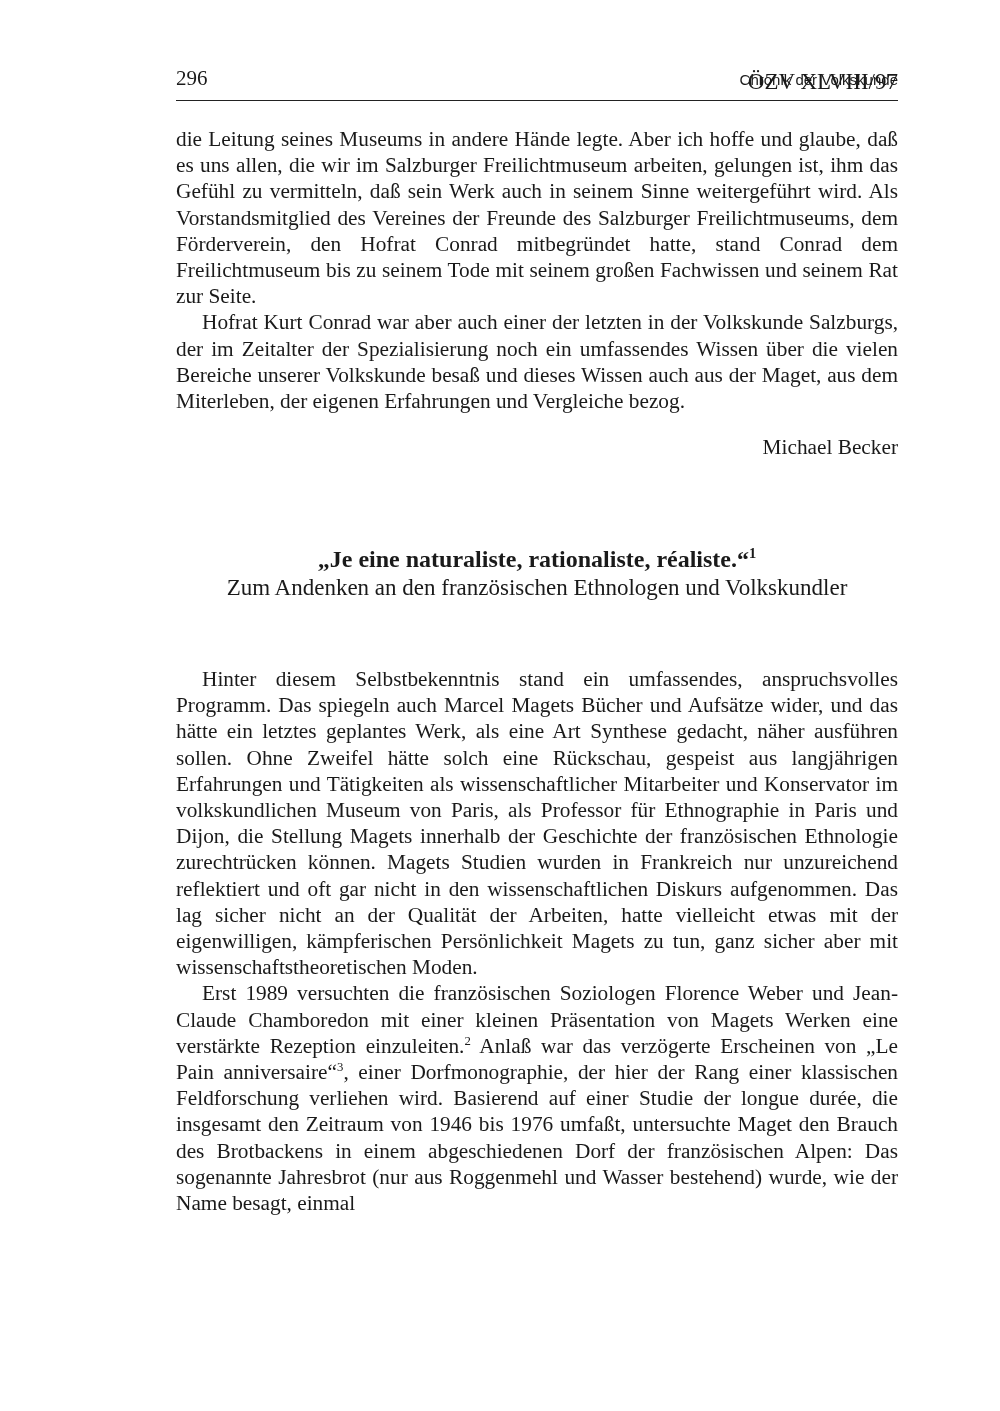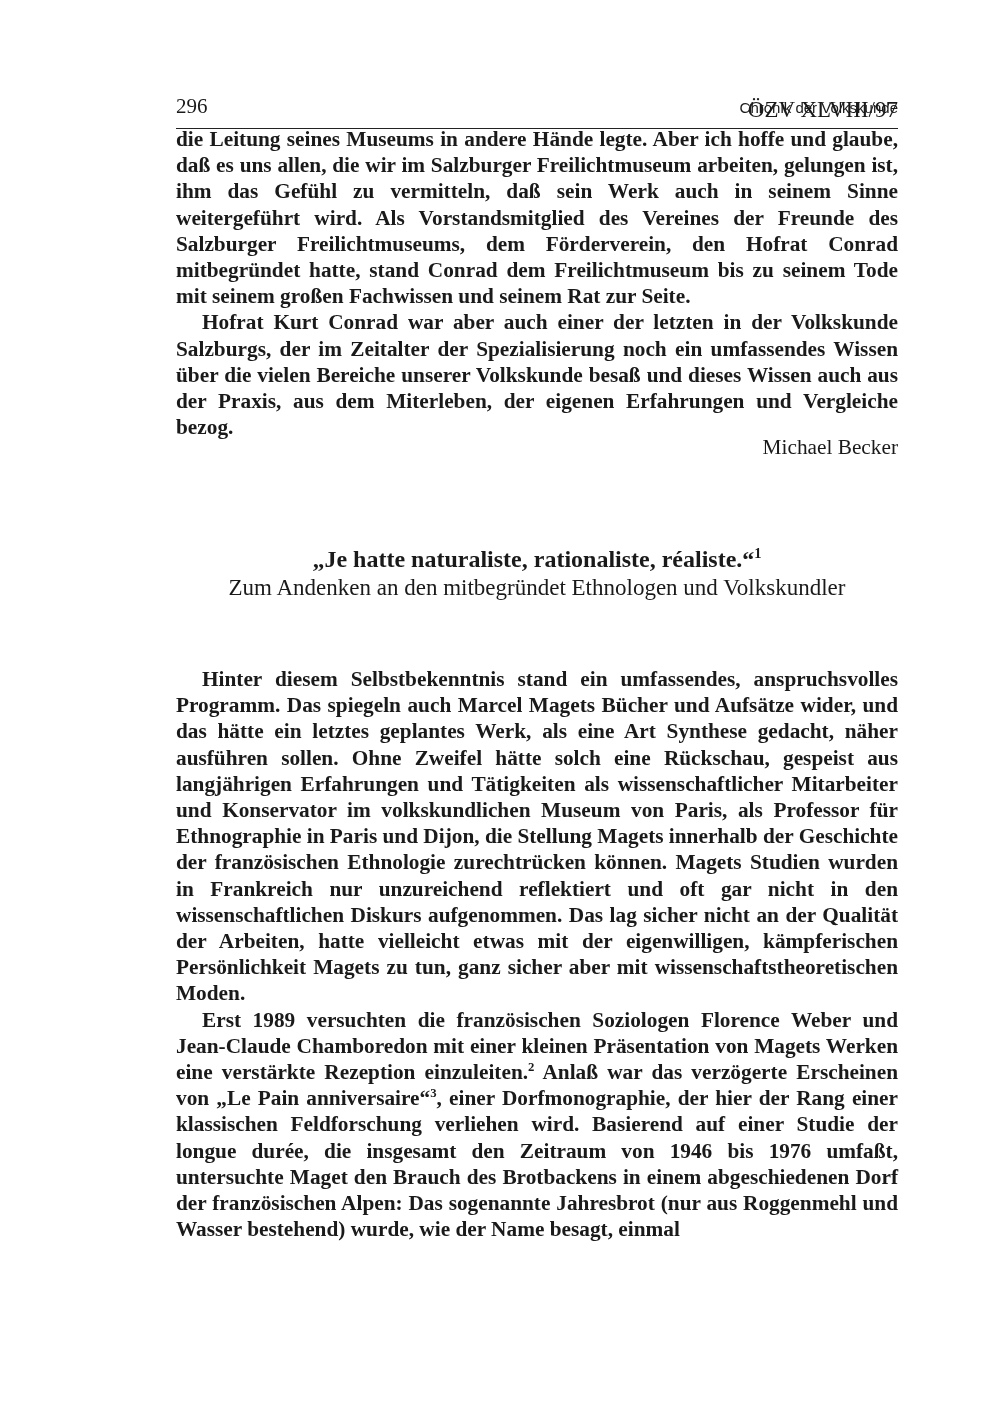--- a/index.html
+++ b/index.html
@@ -15,21 +15,20 @@
       font-family: "Liberation Serif", "DejaVu Serif", serif;
       color: #1a1a1a;
     }
     .header {
       position: absolute;
       left: 176px;
       top: 66px;
       width: 722px;
       height: 34px;
       border-bottom: 1.5px solid #222;
-      margin-top: 28px;
     }
     .page-number {
       position: absolute;
       left: 0;
       top: 0;
       font-size: 21px;
     }
     .running-title {
       position: absolute;
       left: 0;
@@ -44,21 +43,20 @@
       right: 0;
       top: 3px;
       font-size: 23px;
     }
     .text-block {
       position: absolute;
       left: 176px;
       width: 722px;
       font-size: 21.3px;
       line-height: 26.2px;
-      font-weight: bold;
     }
     .text-block p {
       margin: 0;
       text-align: justify;
       text-align-last: left;
     }
     .text-block p.indent {
       text-indent: 26px;
     }
     .block1 { top: 126px; }
@@ -97,26 +95,26 @@
 <body>
 
 <div class="header">
   <span class="page-number">296</span>
   <span class="running-title">Chronik der Volkskunde</span>
   <span class="journal-ref">ÖZV XLVIII/97</span>
 </div>
 
 <div class="text-block block1">
   <p>die Leitung seines Museums in andere Hände legte. Aber ich hoffe und glaube, daß es uns allen, die wir im Salzburger Freilichtmuseum arbeiten, gelungen ist, ihm das Gefühl zu vermitteln, daß sein Werk auch in seinem Sinne weitergeführt wird. Als Vorstandsmitglied des Vereines der Freunde des Salzburger Freilichtmuseums, dem Förderverein, den Hofrat Conrad mitbegründet hatte, stand Conrad dem Freilichtmuseum bis zu seinem Tode mit seinem großen Fachwissen und seinem Rat zur Seite.</p>
-  <p class="indent">Hofrat Kurt Conrad war aber auch einer der letzten in der Volkskunde Salzburgs, der im Zeitalter der Spezialisierung noch ein umfassendes Wissen über die vielen Bereiche unserer Volkskunde besaß und dieses Wissen auch aus der Praxis, aus dem Miterleben, der eigenen Erfahrungen und Vergleiche bezog.</p>
+  <p class="indent">Hofrat Kurt Conrad war aber auch einer der letzten in der Volkskunde Salzburgs, der im Zeitalter der Spezialisierung noch ein umfassendes Wissen über die vielen Bereiche unserer Volkskunde besaß und dieses Wissen auch aus der Maget, aus dem Miterleben, der eigenen Erfahrungen und Vergleiche bezog.</p>
 </div>
 
 <div class="signature">Michael Becker</div>
 
 <div class="article-heading">
-  <div class="article-title"><span>„Je hatte naturaliste, rationaliste, réaliste.“</span><sup>1</sup></div>
-  <div class="article-subtitle">Zum Andenken an den mitbegründet Ethnologen und Volkskundler</div>
+  <div class="article-title"><span>„Je eine naturaliste, rationaliste, réaliste.“</span><sup>1</sup></div>
+  <div class="article-subtitle">Zum Andenken an den französischen Ethnologen und Volkskundler</div>
 </div>
 
 <div class="text-block block2">
   <p class="indent">Hinter diesem Selbstbekenntnis stand ein umfassendes, anspruchsvolles Programm. Das spiegeln auch Marcel Magets Bücher und Aufsätze wider, und das hätte ein letztes geplantes Werk, als eine Art Synthese gedacht, näher ausführen sollen. Ohne Zweifel hätte solch eine Rückschau, gespeist aus langjährigen Erfahrungen und Tätigkeiten als wissenschaftlicher Mitarbeiter und Konservator im volkskundlichen Museum von Paris, als Professor für Ethnographie in Paris und Dijon, die Stellung Magets innerhalb der Geschichte der französischen Ethnologie zurechtrücken können. Magets Studien wurden in Frankreich nur unzureichend reflektiert und oft gar nicht in den wissenschaftlichen Diskurs aufgenommen. Das lag sicher nicht an der Qualität der Arbeiten, hatte vielleicht etwas mit der eigenwilligen, kämpferischen Persönlichkeit Magets zu tun, ganz sicher aber mit wissenschaftstheoretischen Moden.</p>
   <p class="indent"><span>Erst 1989 versuchten die französischen Soziologen Florence Weber und Jean-Claude Chamboredon mit einer kleinen Präsentation von Magets Werken eine verstärkte Rezeption einzuleiten.</span><sup>2</sup><span> Anlaß war das verzögerte Erscheinen von „Le Pain anniversaire“</span><sup>3</sup><span>, einer Dorfmonographie, der hier der Rang einer klassischen Feldforschung verliehen wird. Basierend auf einer Studie der longue durée, die insgesamt den Zeitraum von 1946 bis 1976 umfaßt, untersuchte Maget den Brauch des Brotbackens in einem abgeschiedenen Dorf der französischen Alpen: Das sogenannte Jahresbrot (nur aus Roggenmehl und Wasser bestehend) wurde, wie der Name besagt, einmal</span></p>
 </div>
 
 </body></html>

